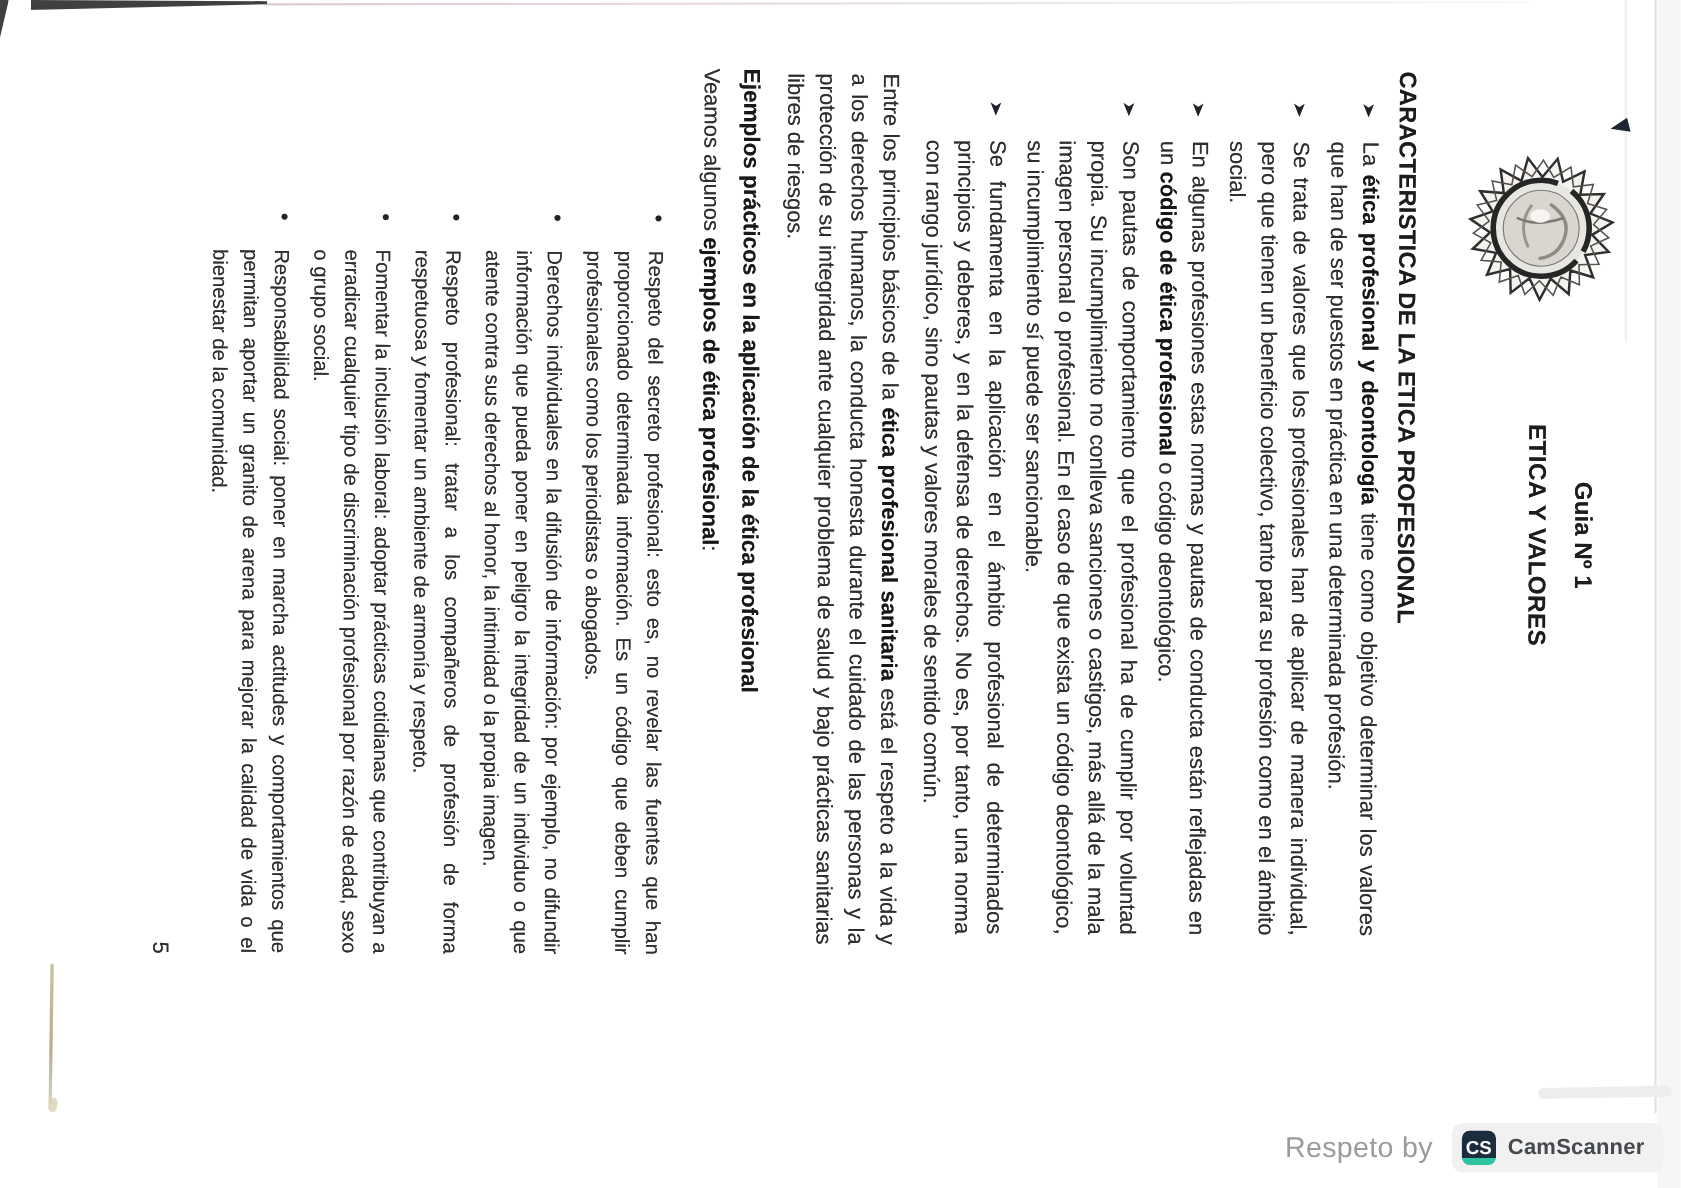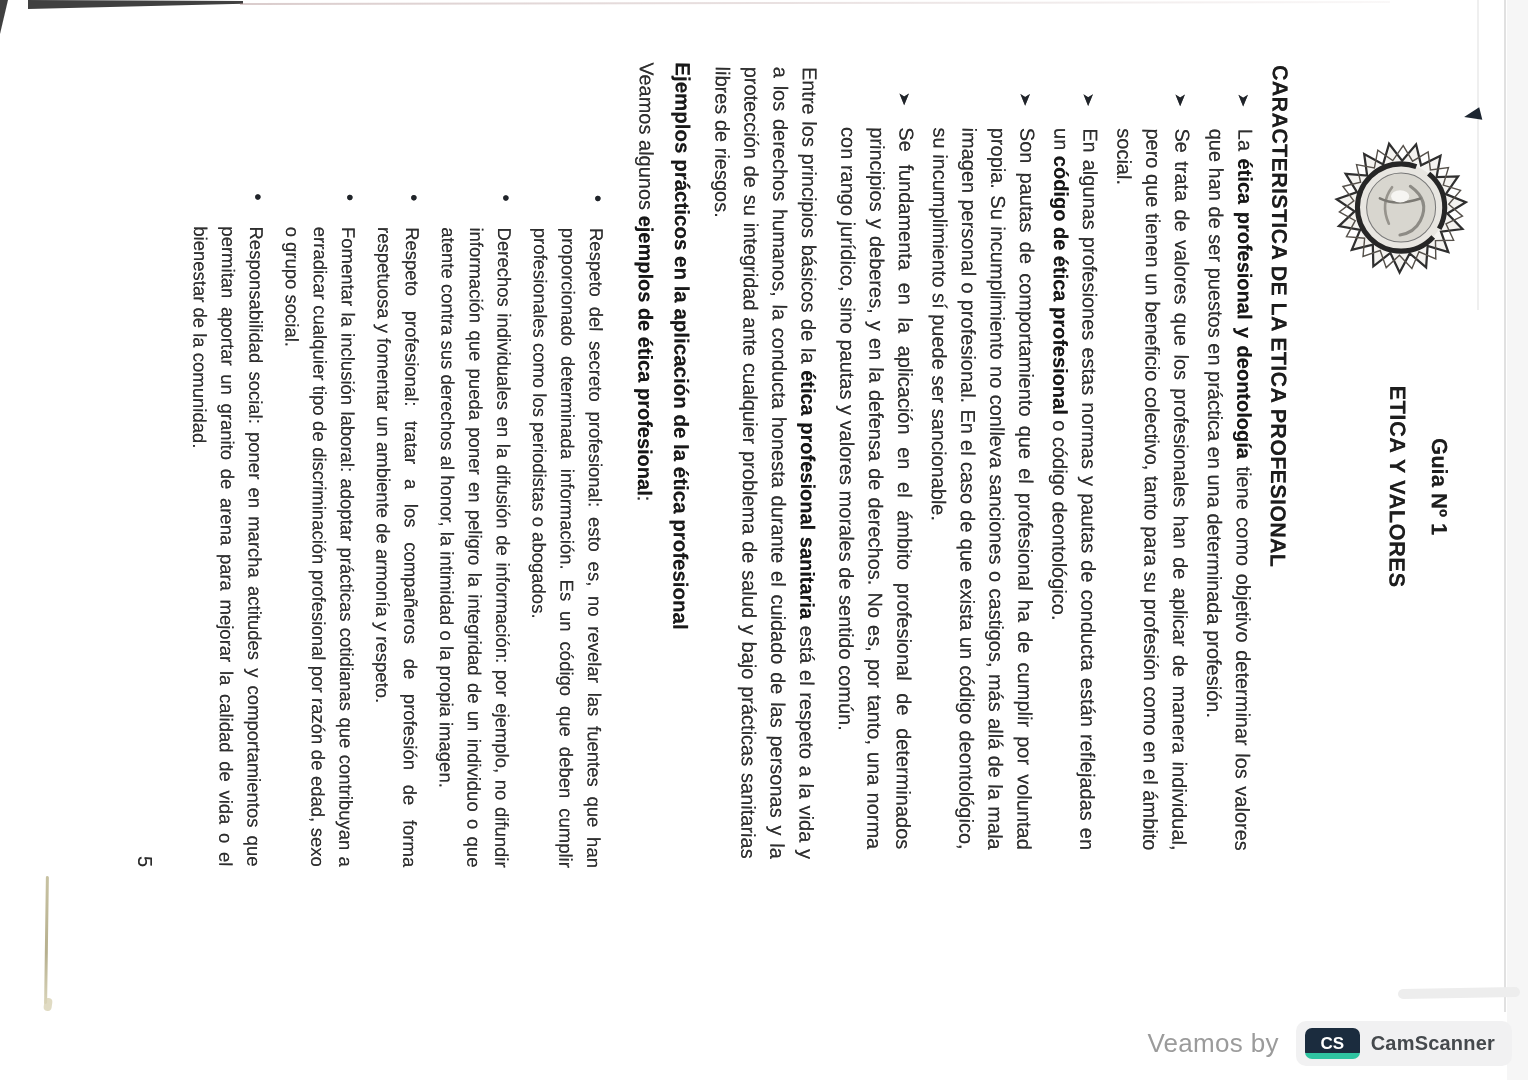--- a/index.html
+++ b/index.html
@@ -60,21 +60,21 @@
     border-right:17px solid #1d2631;transform:rotate(-14deg);}
   .pen-mark{position:absolute;left:45px;top:876px;width:3px;height:128px;border-radius:2px;opacity:.8;
     background:linear-gradient(180deg,#b9b28a 0%,#a49c72 60%,#cfc9a8 100%);transform:rotate(.8deg);}
   .pen-blob{position:absolute;left:44px;top:998px;width:8px;height:13px;border-radius:4px;
     background:#d8d2b4;opacity:.8;transform:rotate(8deg);}
 
   
   .footer{position:absolute;right:16px;bottom:14px;display:flex;align-items:center;gap:17px;}
   .powered{font-size:26px;color:#9b9b9b;letter-spacing:.3px;}
   .pill{background:#f1f1f2;border-radius:10px;padding:7px 17px 7px 9px;display:flex;align-items:center;gap:11px;}
-  .cs-badge{width:55px;height:31px;border-radius:7px;color:#ffffff;font-weight:700;font-size:17px;
+  .cs-badge{width:31px;height:31px;border-radius:7px;color:#ffffff;font-weight:700;font-size:17px;
     display:flex;align-items:center;justify-content:center;
     background:linear-gradient(180deg,#1b2c3e 0%,#1b2c3e 80%,#2fc4a1 80%,#2fc4a1 100%);}
   .brand{font-size:20px;font-weight:700;color:#45494d;letter-spacing:.2px;}
 </style>
 </head>
 <body>
 
 <div class="stage">
 
   <div class="right-band"></div>
@@ -164,20 +164,20 @@
 
   <div class="top-wedge"></div>
   <div class="top-corner"></div>
   <div class="top-line"></div>
   <div class="smudge"></div>
   <div class="cursor-arrow"></div>
   <div class="pen-mark"></div>
   <div class="pen-blob"></div>
 
   <div class="footer">
-    <span class="powered">Veamos by</span>
+    <span class="powered">Respeto by</span>
     <div class="pill">
       <div class="cs-badge">CS</div>
       <span class="brand">CamScanner</span>
     </div>
   </div>
 
 </div>
 
 </body></html>

